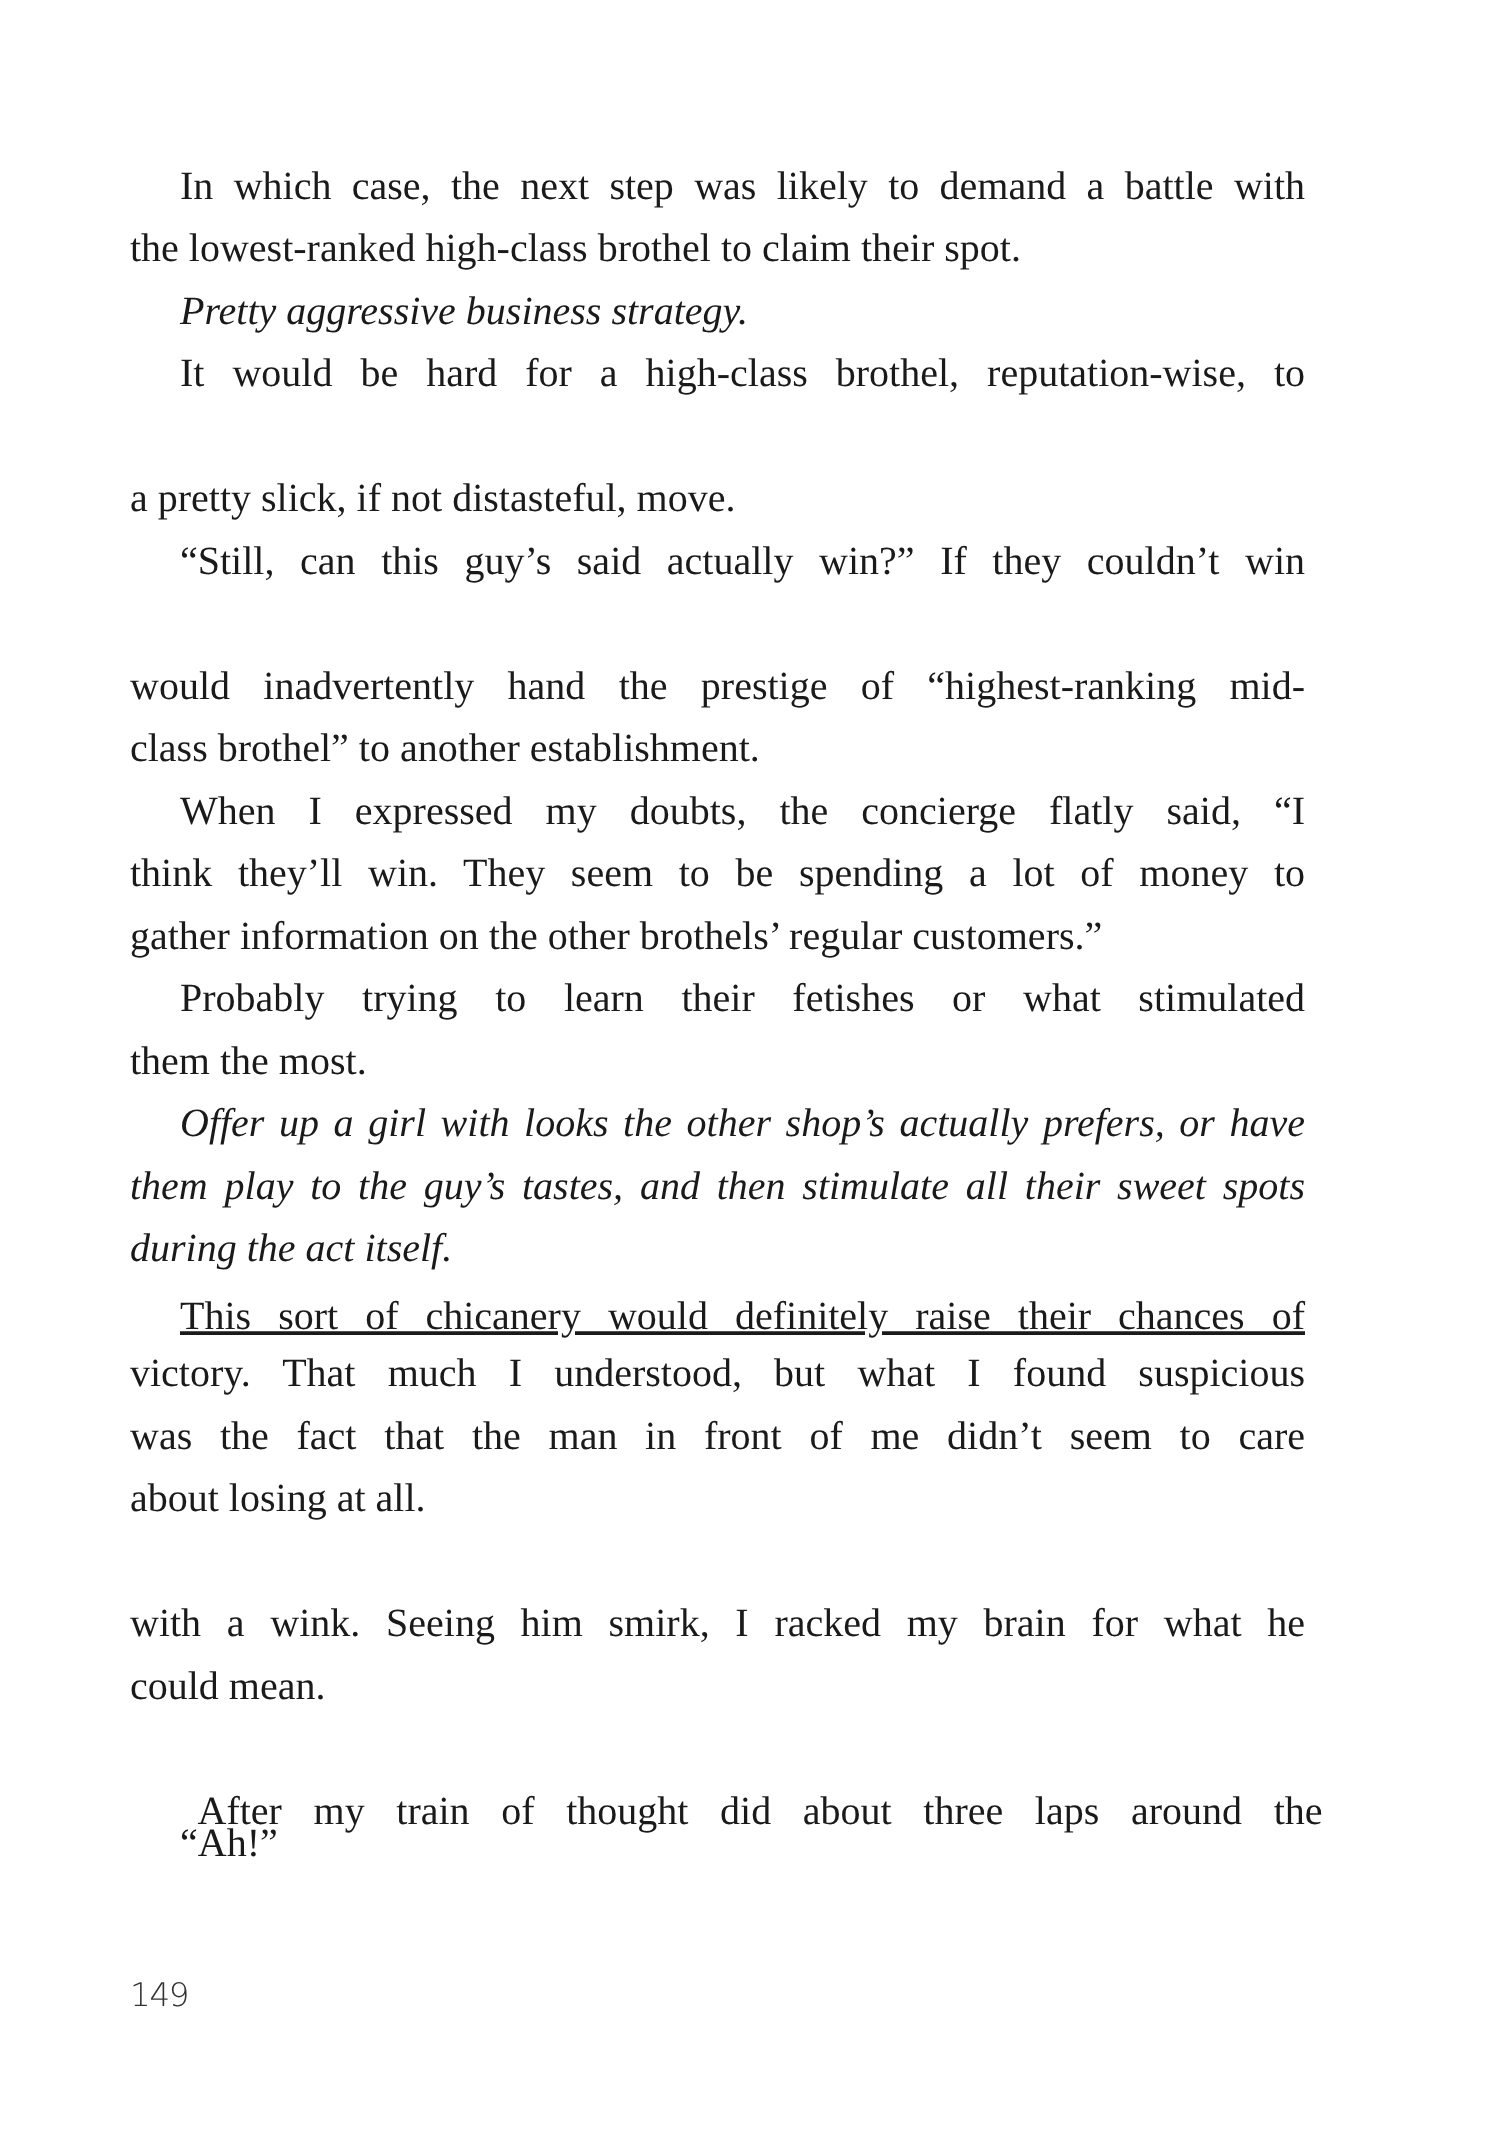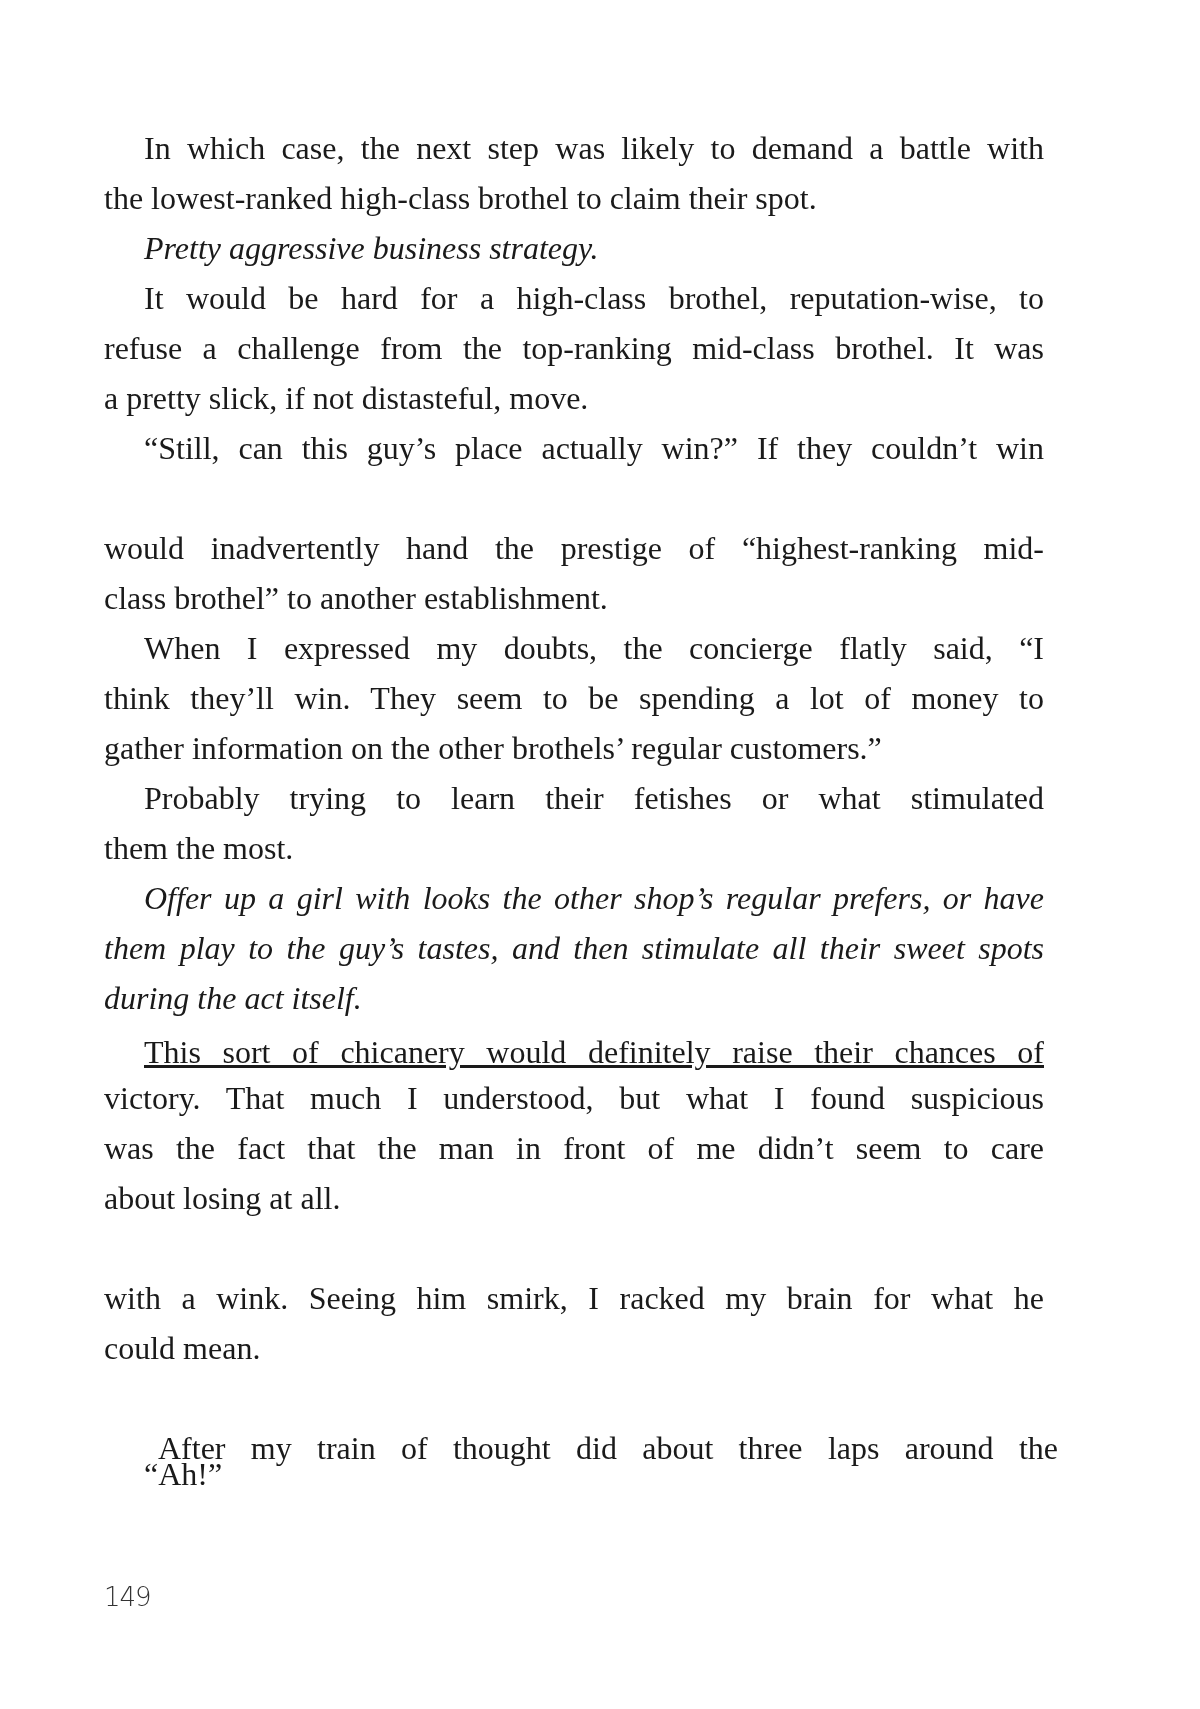--- a/index.html
+++ b/index.html
@@ -22,31 +22,30 @@
 </style>
 </head>
 <body>
 
 <div class="page" id="page">
   <div class="pagenum">149</div>
 <div class="line last" style="top: 178px;">the lowest-ranked high-class brothel to claim their spot.</div>
     <div class="line indent" style="top: 128px;">In which case, the next step was likely to demand a battle with</div>
     <div class="line indent italic last" style="top: 228px;">Pretty aggressive business strategy.</div>
     <div class="line indent" style="top: 278px;">It would be hard for a high-class brothel, reputation-wise, to</div>
-    <div class="line" style="top: 328px;">refuse a challenge from the top-ranking mid-class brothel. It was</div>
     <div class="line last" style="top: 378px;">a pretty slick, if not distasteful, move.</div>
-    <div class="line indent" style="top: 428px;">“Still, can this guy’s place actually win?” If they couldn’t win</div>
+    <div class="line indent" style="top: 428px;">“Still, can this guy’s said actually win?” If they couldn’t win</div>
     <div class="line" style="top: 528px;">would inadvertently hand the prestige of “highest-ranking mid-</div>
     <div class="line last" style="top: 578px;">class brothel” to another establishment.</div>
     <div class="line indent" style="top: 628px;">When I expressed my doubts, the concierge flatly said, “I</div>
     <div class="line" style="top: 678px;">think they’ll win. They seem to be spending a lot of money to</div>
     <div class="line last" style="top: 728px;">gather information on the other brothels’ regular customers.”</div>
     <div class="line indent" style="top: 778px;">Probably trying to learn their fetishes or what stimulated</div>
     <div class="line last" style="top: 828px;">them the most.</div>
-    <div class="line indent italic" style="top: 878px;">Offer up a girl with looks the other shop’s regular prefers, or have</div>
+    <div class="line indent italic" style="top: 878px;">Offer up a girl with looks the other shop’s actually prefers, or have</div>
     <div class="line italic" style="top: 928px;">them play to the guy’s tastes, and then stimulate all their sweet spots</div>
     <div class="line italic last" style="top: 978px;">during the act itself.</div>
     <div class="line indent" style="top: 1032px; text-decoration: underline;">This sort of chicanery would definitely raise their chances of</div>
     <div class="line" style="top: 1078px;">victory. That much I understood, but what I found suspicious</div>
     <div class="line" style="top: 1128px;">was the fact that the man in front of me didn’t seem to care</div>
     <div class="line last" style="top: 1178px;">about losing at all.</div>
     <div class="line" style="top: 1278px;">with a wink. Seeing him smirk, I racked my brain for what he</div>
     <div class="line last" style="top: 1328px;">could mean.</div>
     <div class="line indent last" style="top: 1438px; margin-top: 16px;">“Ah!”</div>
     <div class="line indent" style="top: 1428px; margin-left: 14px;">After my train of thought did about three laps around the</div>

